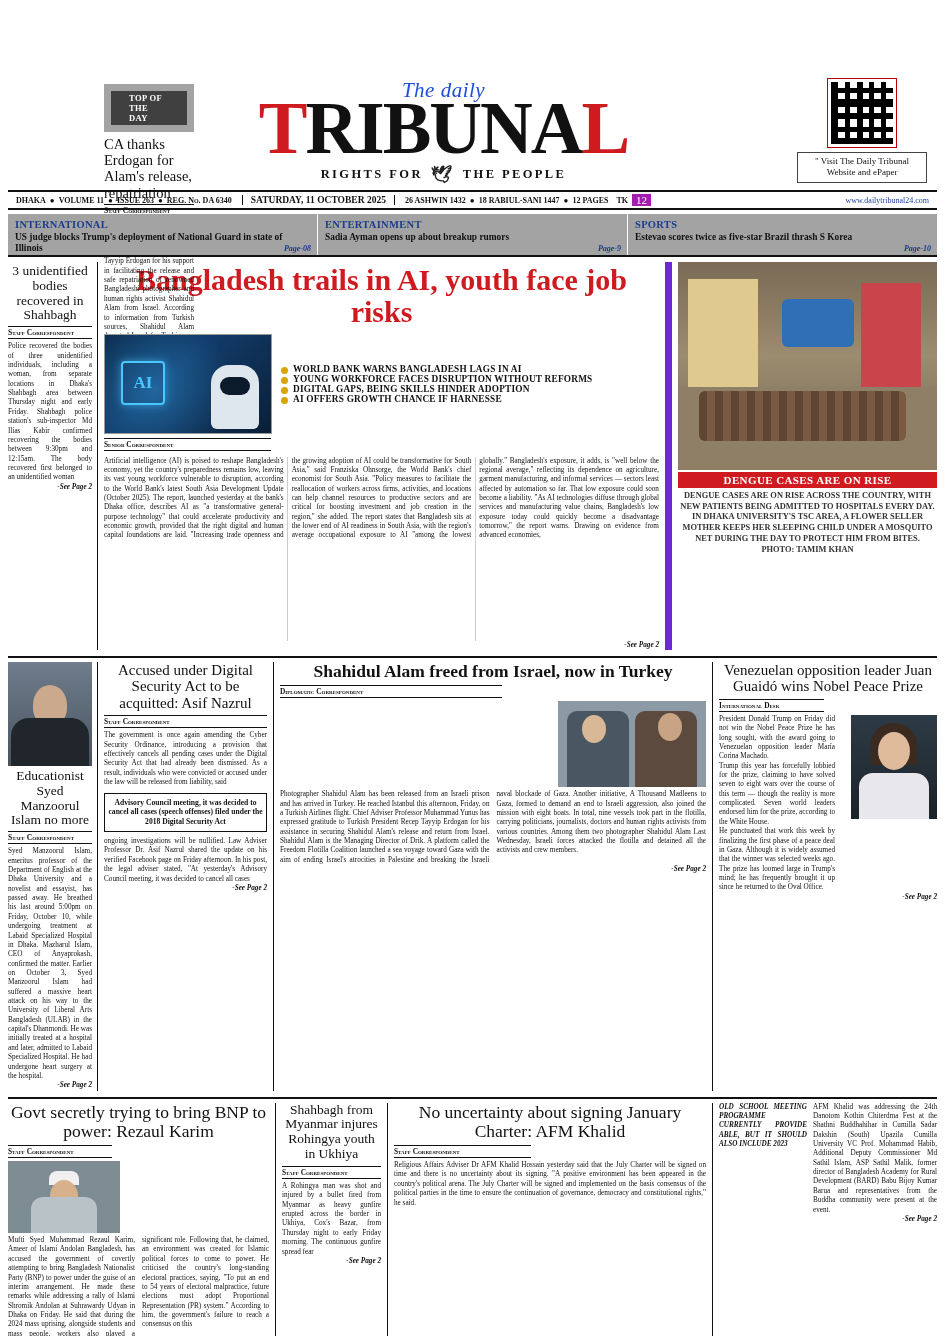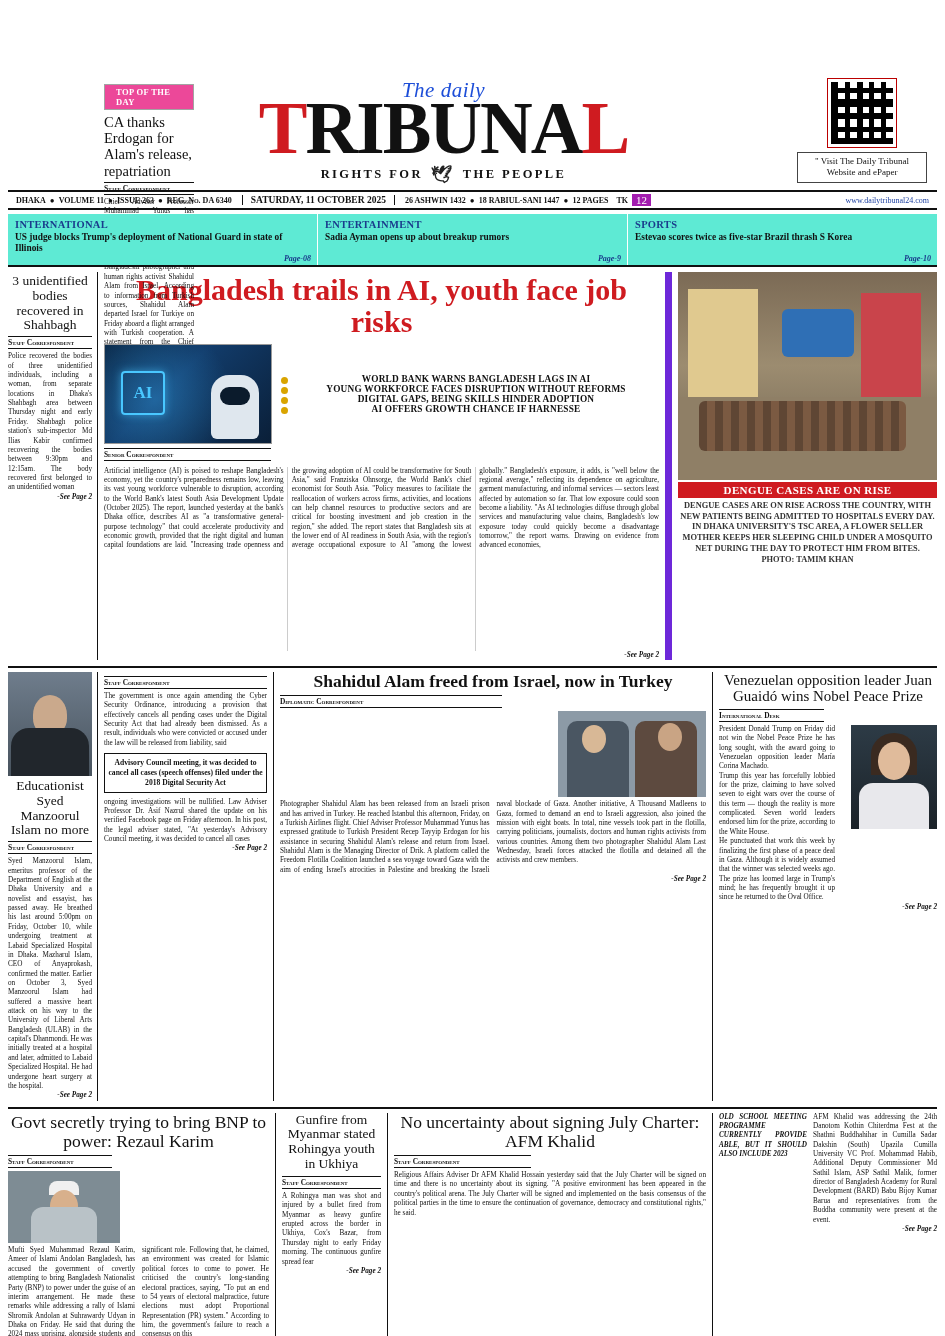--- a/index.html
+++ b/index.html
@@ -29,55 +29,55 @@
   .qr { width:62px; height:62px; display:block;
     background-image:
       linear-gradient(90deg,#000 12%,transparent 12%,transparent 22%,#000 22%,#000 30%,transparent 30%,transparent 42%,#000 42%,#000 52%,transparent 52%,transparent 62%,#000 62%,#000 70%,transparent 70%,transparent 80%,#000 80%,#000 88%,transparent 88%),
       linear-gradient(0deg,#000 10%,transparent 10%,transparent 20%,#000 20%,#000 28%,transparent 28%,transparent 40%,#000 40%,#000 50%,transparent 50%,transparent 60%,#000 60%,#000 72%,transparent 72%,transparent 82%,#000 82%,#000 90%,transparent 90%);
     background-blend-mode: multiply; background-color:#fff;
   }
   .qr-note { border:1px solid #444; padding:3px 5px; font-size:9px; line-height:1.25; width:130px; margin:0 auto; text-align:center; }
 
   
   .todbox { position:absolute; left:104px; top:84px; width:90px; }
-  .tod-label { background:#ec4899; color:#fff; font-size:8.5px; font-weight:bold; letter-spacing:.4px; padding:2px 11px; display:inline-block; border:1px solid #a3a3a3;}
+  .tod-label { background:#404040; color:#fff; font-size:8.5px; font-weight:bold; letter-spacing:.4px; padding:2px 18px; display:inline-block; border:7px solid #a3a3a3;}
   .tod-head { font-family:"Liberation Serif",serif; font-size:14.5px; line-height:1.12; font-weight:normal; margin:4px 0 3px; }
   .byline { font-variant:small-caps; font-size:7.6px; font-weight:bold; border-bottom:1px solid #111; border-top:1px solid #111; padding:1px 0; margin:3px 0; }
   .tiny { font-size:7.2px; line-height:1.30; text-align:justify; }
 
   
   .infostrip { display:flex; align-items:center; border-top:2px solid #111; border-bottom:2px solid #111; font-size:8px; padding:2px 4px; margin-top:4px; background:#fff;}
   .infostrip .sc { font-variant:small-caps; font-weight:bold; }
   .infostrip .seg { padding:0 4px; }
   .infostrip .right { margin-left:auto; color:#1b3fa0; }
   .pgbox { background:#a21caf; color:#fff; font-weight:normal; padding:0 4px; font-size:11px; }
 
   
   .teasers { display:flex; gap:0; margin-top:4px; border-bottom:2px solid #111;}
-  .teaser { flex:1; background:#5eead4; border-right:1px solid #fff; padding:5px 7px 10px; position:relative; }
+  .teaser { flex:1; background:#a3a3a3; border-right:1px solid #fff; padding:5px 7px 0; position:relative; }
   .teaser:last-child { border-right:none; }
   .teaser-kicker { font-variant:small-caps; font-size:10.5px; font-weight:bold; color:#1a3c8c; letter-spacing:.3px; }
   .teaser-body { font-size:9.4px; line-height:1.22; font-weight:bold; margin-top:2px; }
   .teaser-page { position:absolute; right:6px; bottom:2px; font-size:8px; font-style:italic; font-weight:bold; color:#1a3c8c;}
   .seeP { font-style:italic; font-weight:bold; }
 
   
   .lead-wrap { display:flex; margin-top:5px; }
   .lead-left-col { width:90px; padding-right:5px; border-right:1px solid #111; }
   .lead-main { flex:1; padding:0 6px; }
   .lead-right { width:272px; padding-left:6px; border-left:7px solid #6d28d9;}
   .lead-head { text-align:center; font-size:30px; line-height:1.06; font-weight:bold; color:#cf1b20; margin:2px 0 6px; }
   .bullets { display:flex; }
   .bullet-img { width:168px; height:100px; border:1px solid #999; position:relative; overflow:hidden;
     background:linear-gradient(135deg,#0b2a4a,#123c6b 40%,#0a1f38); }
   .bullet-img .ai-chip { position:absolute; left:16px; top:26px; width:44px; height:44px; border:2px solid #49c7ff; border-radius:4px; color:#49c7ff; font-weight:bold; font-size:17px; display:flex; align-items:center; justify-content:center; box-shadow:0 0 8px #49c7ff88;}
   .bullet-img .robot { position:absolute; right:12px; bottom:4px; width:48px; height:64px; background:#dfe7ee; border-radius:18px 18px 6px 6px; }
   .bullet-img .robot:before { content:''; position:absolute; left:9px; top:12px; width:30px; height:18px; background:#0b1b2c; border-radius:9px; }
   .bullet-img .glow { position:absolute; inset:0; background:radial-gradient(circle at 30% 55%, rgba(60,180,255,.35), transparent 60%); }
-  .bullet-list { flex:1; padding-left:9px; font-variant:small-caps; font-size:9.3px; font-weight:bold; letter-spacing:.2px; display:flex; flex-direction:column; justify-content:center; gap:7px;text-align:center;}
+  .bullet-list { flex:1; padding-left:9px; font-variant:small-caps; font-size:9.3px; font-weight:bold; letter-spacing:.2px; display:flex; flex-direction:column; justify-content:center; gap:7px;}
   .bullet-list li { list-style:none; position:relative; padding-left:12px; }
   .bullet-list li:before { content:''; position:absolute; left:0; top:3px; width:7px; height:7px; background:#d9a400; border-radius:50%; }
   .bullet-list ul { margin:0; padding:0; }
   .lead-body { margin-top:6px; font-size:7.2px; line-height:1.30; text-align:justify; column-count:3; column-gap:8px; column-rule:1px solid #ccc; height:184px;}
 
   
   .photo { background:#b9a893; position:relative; overflow:hidden; }
   .ph-dengue { height:208px; background:linear-gradient(180deg,#7b6a55,#9c8c70 45%,#6f6250); }
   .ph-dengue .pan { position:absolute; left:40%; top:18%; width:72px; height:48px; background:#2f6fb5; border-radius:6px; }
   .ph-dengue .cloth { position:absolute; right:6%; top:10%; width:60px; height:120px; background:#c9444b; }
@@ -243,20 +243,21 @@
           <div class="head"></div>
           <div class="body"></div>
         </div>
       <div class="hd-serif hd-14" style="margin-top:3px">Educationist Syed Manzoorul Islam no more</div>
       <div class="byline">Staff Correspondent</div>
       <div class="tiny">Syed Manzoorul Islam, emeritus professor of the Department of English at the Dhaka University and a novelist and essayist, has passed away. He breathed his last around 5:00pm on Friday, October 10, while undergoing treatment at Labaid Specialized Hospital in Dhaka. Mazharul Islam, CEO of Anyaprokash, confirmed the matter. Earlier on October 3, Syed Manzoorul Islam had suffered a massive heart attack on his way to the University of Liberal Arts Bangladesh (ULAB) in the capital's Dhanmondi. He was initially treated at a hospital and later, admitted to Labaid Specialized Hospital. He had undergone heart surgery at the hospital.</div>
       <div class="tiny seeP" style="text-align:right">-See Page 2</div>
     </div>
 
     <div class="r2c2">
+      <div class="hd-serif hd-16">Accused under Digital Security Act to be acquitted: Asif Nazrul</div>
       <div class="bylineC">Staff Correspondent</div>
       <div class="tiny">The government is once again amending the Cyber Security Ordinance, introducing a provision that effectively cancels all pending cases under the Digital Security Act that had already been dismissed. As a result, individuals who were convicted or accused under the law will be released from liability, said</div>
       <div class="boxnote">Advisory Council meeting, it was decided to cancel all cases (speech offenses) filed under the 2018 Digital Security Act</div>
       <div class="tiny">ongoing investigations will be nullified. Law Adviser Professor Dr. Asif Nazrul shared the update on his verified Facebook page on Friday afternoon. In his post, the legal adviser stated, "At yesterday's Advisory Council meeting, it was decided to cancel all cases</div>
       <div class="tiny seeP" style="text-align:right">-See Page 2</div>
     </div>
 
     <div class="r2c3">
       <div class="hd-serif hd-20" style="font-weight:bold">Shahidul Alam freed from Israel, now in Turkey</div>
       <div class="bylineC" style="width:52%">Diplomatic Correspondent</div>
@@ -300,28 +301,28 @@
             <div class="face"></div>
             <div class="body"></div>
           </div>
         <div style="flex:1"></div>
       </div>
       <div class="tiny two-col" style="margin-top:3px">Mufti Syed Muhammad Rezaul Karim, Ameer of Islami Andolan Bangladesh, has accused the government of covertly attempting to bring Bangladesh Nationalist Party (BNP) to power under the guise of an interim arrangement. He made these remarks while addressing a rally of Islami Shromik Andolan at Suhrawardy Udyan in Dhaka on Friday. He said that during the 2024 mass uprising, alongside students and mass people, workers also played a significant role. Following that, he claimed, an environment was created for Islamic political forces to come to power. He criticised the country's long-standing electoral practices, saying, "To put an end to 54 years of electoral malpractice, future elections must adopt Proportional Representation (PR) system." According to him, the government's failure to reach a consensus on this</div>
 
     </div>
 
     <div class="r3c2">
-      <div class="hd-serif hd-14">Gunfire from Myanmar stated Rohingya youth in Ukhiya</div>
+      <div class="hd-serif hd-14">Shahbagh from Myanmar injures Rohingya youth in Ukhiya</div>
       <div class="bylineC">Staff Correspondent</div>
       <div class="tiny">A Rohingya man was shot and injured by a bullet fired from Myanmar as heavy gunfire erupted across the border in Ukhiya, Cox's Bazar, from Thursday night to early Friday morning. The continuous gunfire spread fear</div>
       <div class="tiny seeP" style="text-align:right">-See Page 2</div>
     </div>
 
     <div class="r3c3">
-      <div class="hd-serif hd-20">No uncertainty about signing July Charter: AFM Khalid</div>
+      <div class="hd-serif hd-20">No uncertainty about signing January Charter: AFM Khalid</div>
       <div class="bylineC" style="width:44%">Staff Correspondent</div>
       <div class="tiny">Religious Affairs Adviser Dr AFM Khalid Hossain yesterday said that the July Charter will be signed on time and there is no uncertainty about its signing. "A positive environment has been appeared in the country's political arena. The July Charter will be signed and implemented on the basis consensus of the political parties in the time to ensure the continuation of governance, democracy and constitutional rights," he said.</div>
     </div>
 
     <div class="r3c4">
       <div style="display:flex;gap:6px;">
         <div class="tiny" style="width:88px; font-weight:bold; font-style:italic;">OLD SCHOOL MEETING PROGRAMME CURRENTLY PROVIDE ABLE, BUT IT SHOULD ALSO INCLUDE 2023</div>
         <div class="tiny" style="flex:1">AFM Khalid was addressing the 24th Danotom Kothin Chiterdma Fest at the Shathni Buddhahihar in Cumilla Sadar Dakshin (South) Upazila Cumilla University VC Prof. Mohammad Habib, Additional Deputy Commissioner Md Sathil Islam, ASP Sathil Malik, former director of Bangladesh Academy for Rural Development (BARD) Babu Bijoy Kumar Barua and representatives from the Buddha community were present at the event.</div>
       </div>
       <div class="tiny seeP" style="text-align:right">-See Page 2</div>

